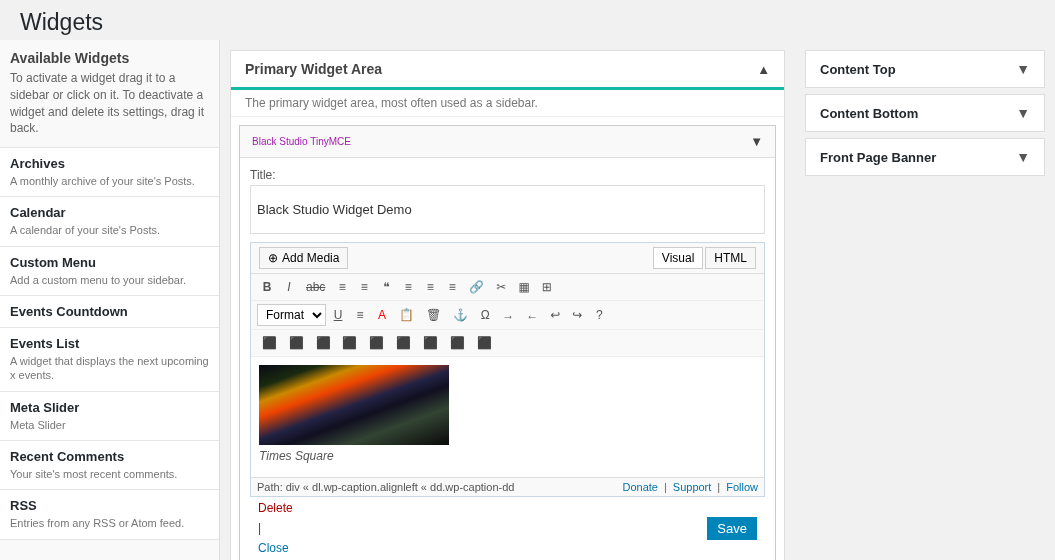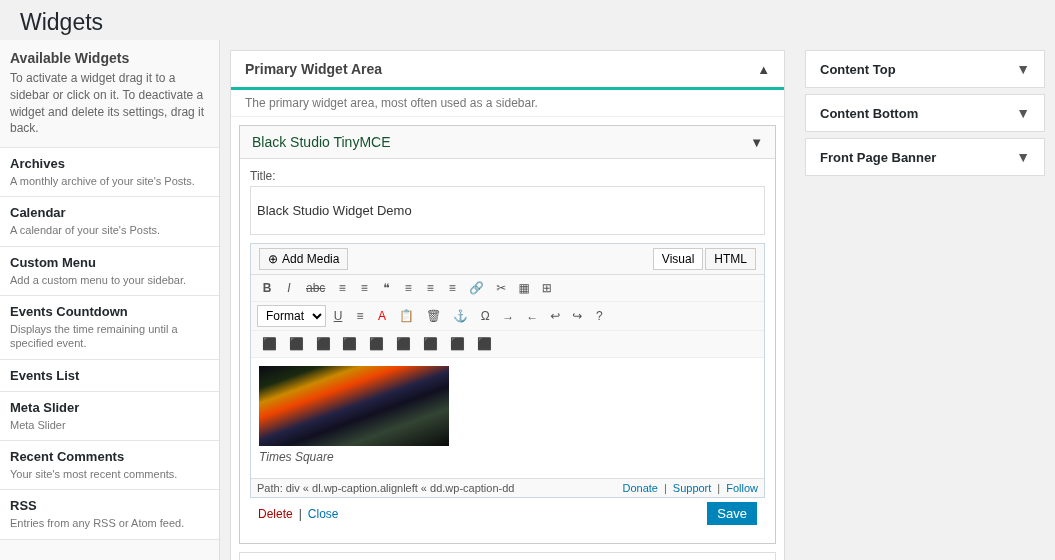--- a/index.html
+++ b/index.html
@@ -19,21 +19,21 @@
     .widget-item:last-child { border-bottom: 1px solid #e5e5e5; }
     .widget-item-title { font-weight: 600; color: #23282d; cursor: pointer; }
     .widget-item-desc { font-size: 11px; color: #777; margin-top: 3px; line-height: 1.3; }
     
     
     .center-area { flex: 1; overflow-y: auto; padding: 10px; display: flex; flex-direction: column; gap: 10px; }
     
     
     .black-studio-widget { border: 1px solid #ddd; background: #fff; }
     .black-studio-header { display: flex; justify-content: space-between; align-items: center; padding: 8px 12px; background: #f9f9f9; border-bottom: 1px solid #ddd; cursor: pointer; }
-    .black-studio-title-text { font-size: 14px; color: #14532d; }
+    .black-studio-title-text { font-size: 10px; color: #a21caf; }
     
     .widget-form { padding: 10px; }
     .form-row { margin-bottom: 8px; }
     .form-label { font-size: 12px; color: #555; display: block; margin-bottom: 3px; }
     .form-input { width: 100%; border: 1px solid #ddd; padding: 16px 6px; font-size: 13px; color: #333; }
     
     
     .tinymce-container { border: 1px solid #c8d7e1; }
     .tinymce-top-bar { display: flex; justify-content: space-between; align-items: center; padding: 4px 8px; background: #f9f9f9; border-bottom: 1px solid #ddd; }
     .add-media-btn { background: #f7f7f7; border: 1px solid #ccc; padding: 3px 8px; font-size: 12px; cursor: pointer; display: flex; align-items: center; gap: 4px; }
@@ -49,21 +49,21 @@
     .content-image-wrapper { display: inline-block; }
     .content-image { width: 180px; height: 80px; background: linear-gradient(135deg, #1a1a2e 0%, #16213e 30%, #e8a020 50%, #c00 60%, #444 80%, #222 100%); display: block; }
     .image-caption { font-style: italic; font-size: 12px; color: #555; margin-top: 4px; }
     
     .tinymce-footer { background: #f9f9f9; border-top: 1px solid #ddd; padding: 3px 6px; font-size: 11px; color: #666; display: flex; justify-content: space-between; align-items: center; }
     .path-info { font-size: 11px; color: #555; }
     .donate-links { display: flex; gap: 6px; font-size: 11px; }
     .donate-link { color: #0073aa; text-decoration: none; cursor: pointer; }
     
     .widget-actions { display: flex; justify-content: space-between; align-items: center; padding: 4px 8px 8px; }
-    .action-links { display: flex; gap: 6px; font-size: 12px; }
+    .action-links { display: flex; gap: 6px; font-size: 12px; flex-direction: column; }
     .action-link { color: #0073aa; text-decoration: none; cursor: pointer; }
     .action-link.delete { color: #a00; }
     .save-btn { background: #0085ba; color: #fff; border: none; padding: 4px 10px; font-size: 13px; cursor: pointer; }
     
     
     .collapsed-widget { border: 1px solid #ddd; background: #fff; margin-top: 8px; }
     .collapsed-widget-header { display: flex; justify-content: space-between; padding: 8px 12px; cursor: pointer; }
     .collapsed-widget-desc { padding: 0 12px 8px; font-size: 11px; color: #777; }
     
     
@@ -98,24 +98,24 @@
           <div class="widget-item">
       <div class="widget-item-title">Calendar</div>
       <div class="widget-item-desc">A calendar of your site's Posts.</div>
     </div>
           <div class="widget-item">
       <div class="widget-item-title">Custom Menu</div>
       <div class="widget-item-desc">Add a custom menu to your sidebar.</div>
     </div>
           <div class="widget-item">
       <div class="widget-item-title">Events Countdown</div>
-      <div class="widget-item-desc">Displays the time remaining until a specified event.</div>
     </div>
           <div class="widget-item">
       <div class="widget-item-title">Events List</div>
+      <div class="widget-item-desc">A widget that displays the next upcoming x events.</div>
     </div>
           <div class="widget-item">
       <div class="widget-item-title">Meta Slider</div>
       <div class="widget-item-desc">Meta Slider</div>
     </div>
           <div class="widget-item">
       <div class="widget-item-title">Recent Comments</div>
       <div class="widget-item-desc">Your site's most recent comments.</div>
     </div>
           <div class="widget-item">

